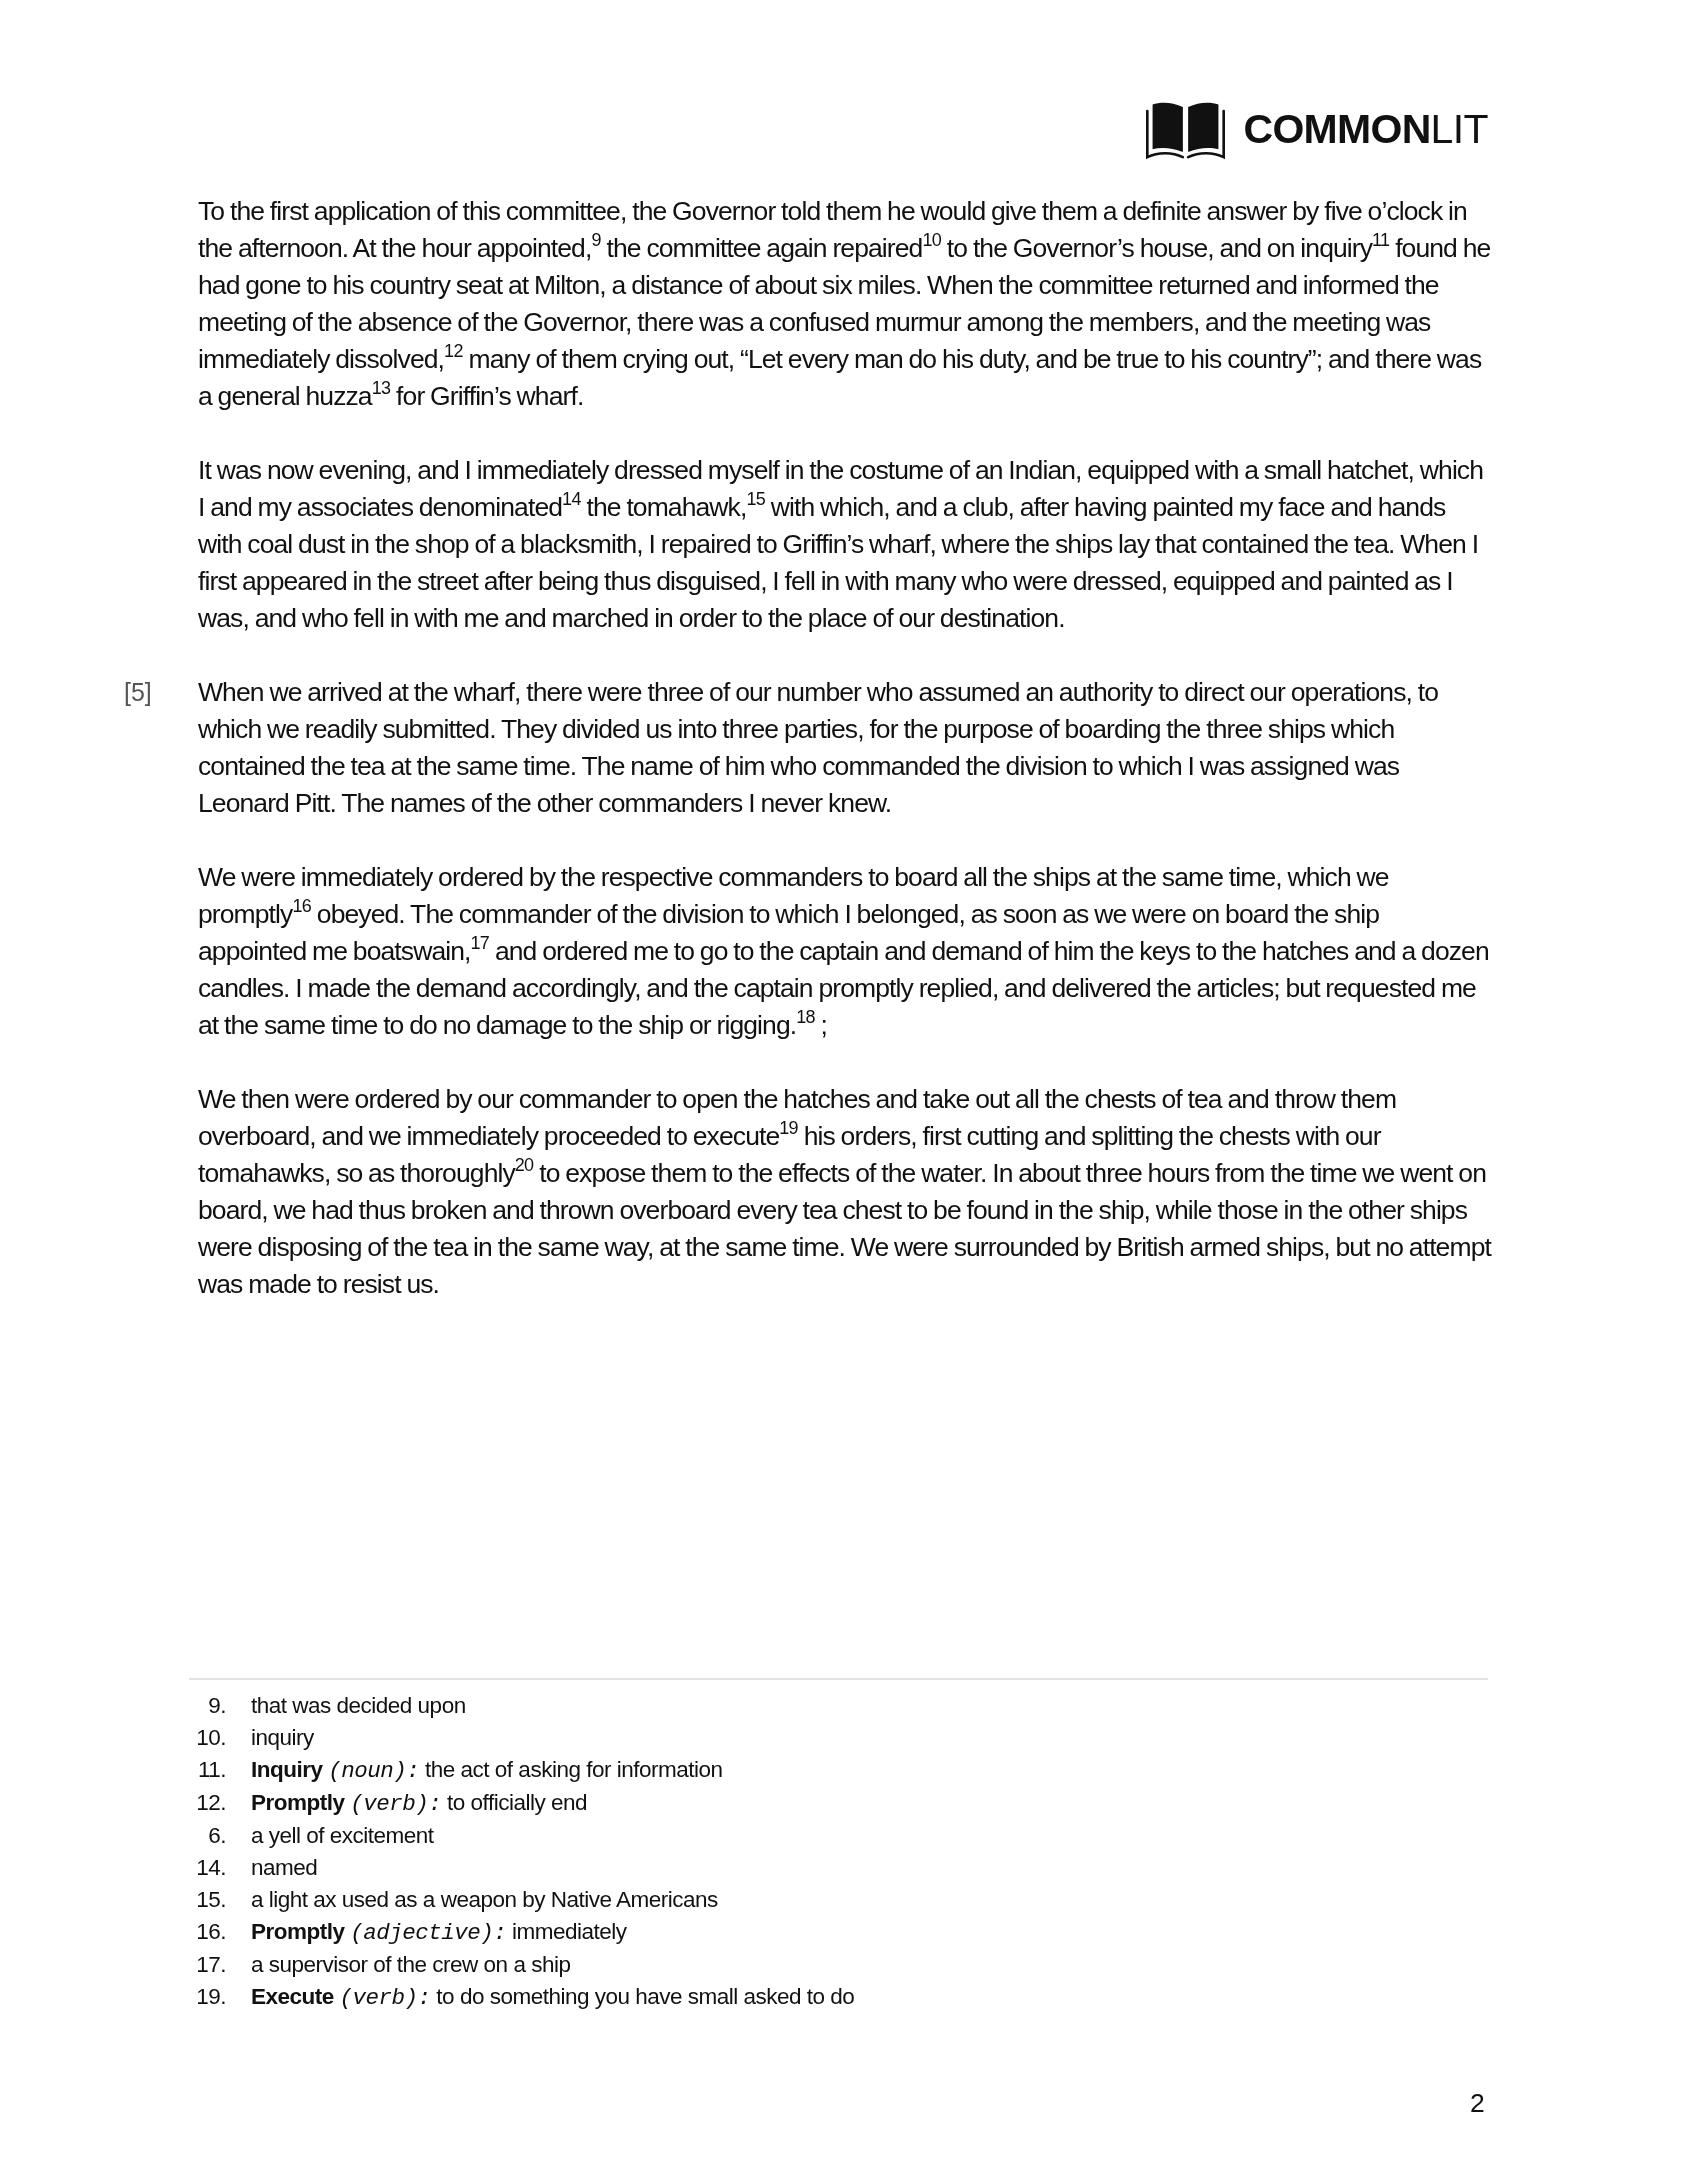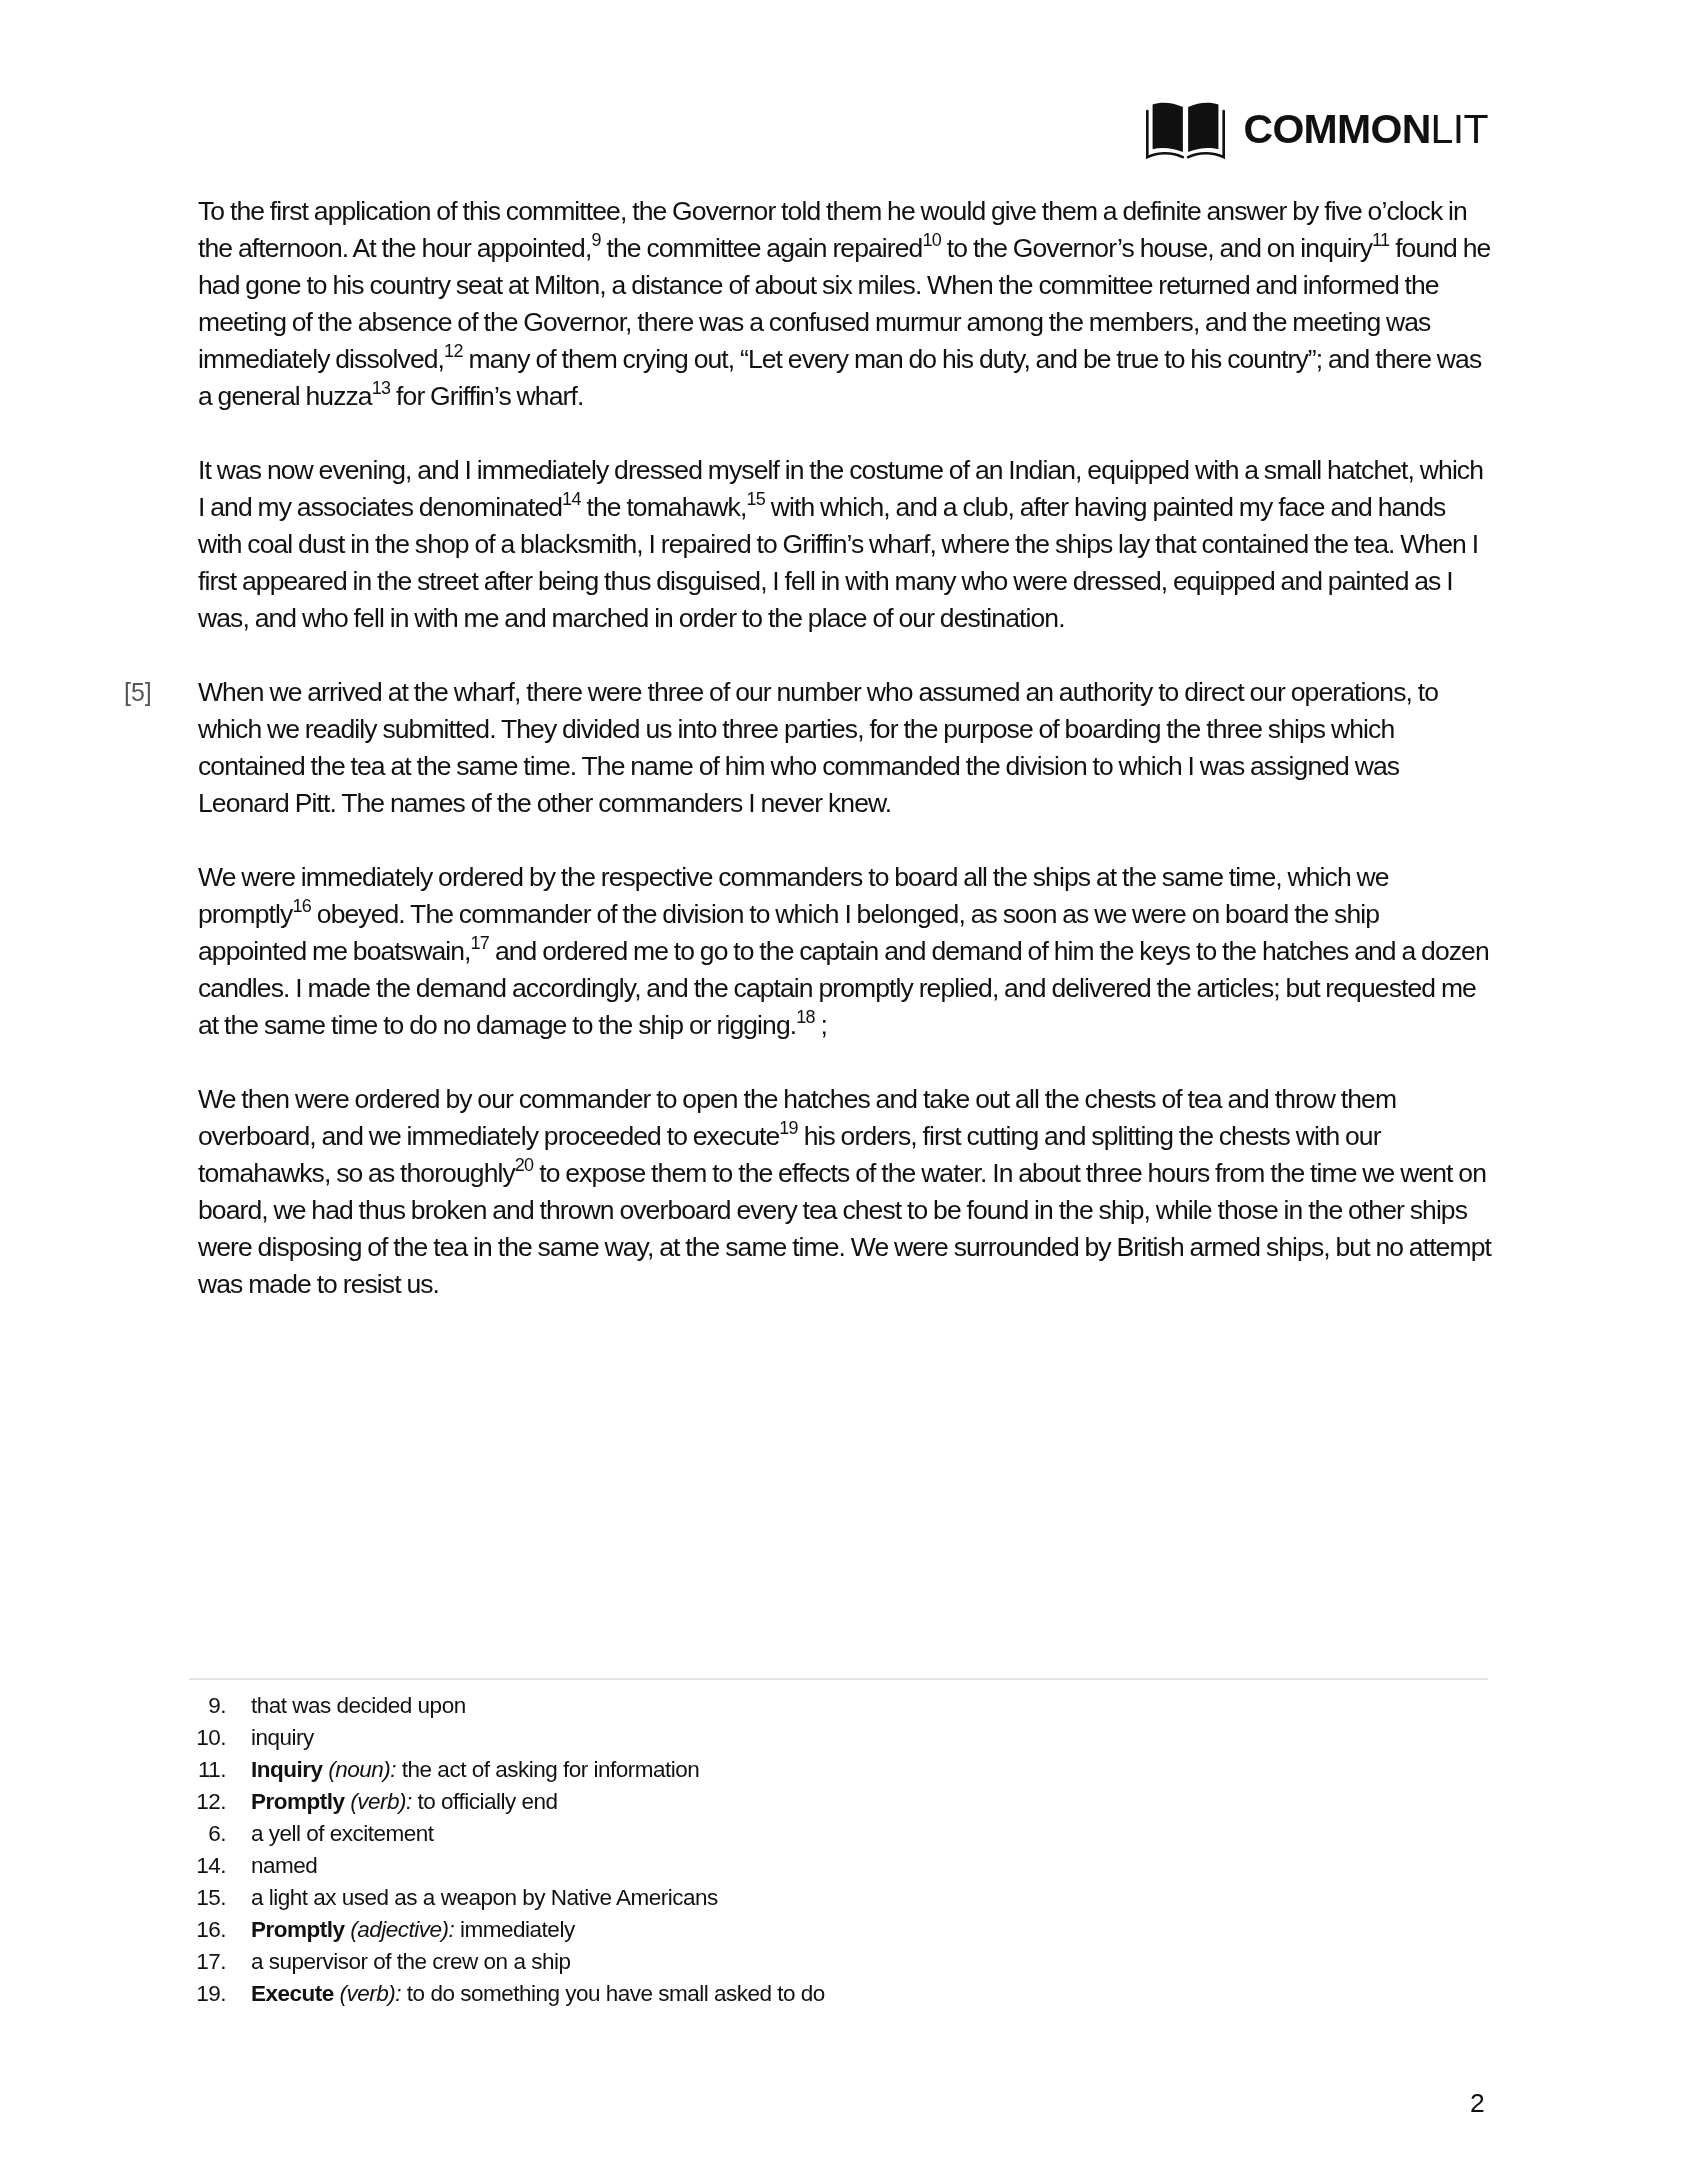--- a/index.html
+++ b/index.html
@@ -46,21 +46,21 @@
     background: #e4e4e4;
   }
   .footnotes {
     position: absolute; left: 185px; top: 1690px; width: 1297px;
     font-family: "Liberation Sans", sans-serif;
     font-size: 22.5px; line-height: 32px; letter-spacing: -0.5px;
   }
   .fn { display: flex; }
   .fn-num { width: 41px; text-align: right; margin-right: 25px; flex: none; }
   .fn-term { font-weight: 700; }
-  .fn-pos { font-style: italic; }
+  .fn-pos { font-style: italic; font-family: Liberation Mono, monospace; }
 
   .page-number {
     position: absolute; left: 1470px; top: 2088px;
     font-family: "Liberation Sans", sans-serif; font-size: 26.5px;
   }
 </style>
 </head>
 <body>
 
 <div class="logo">

